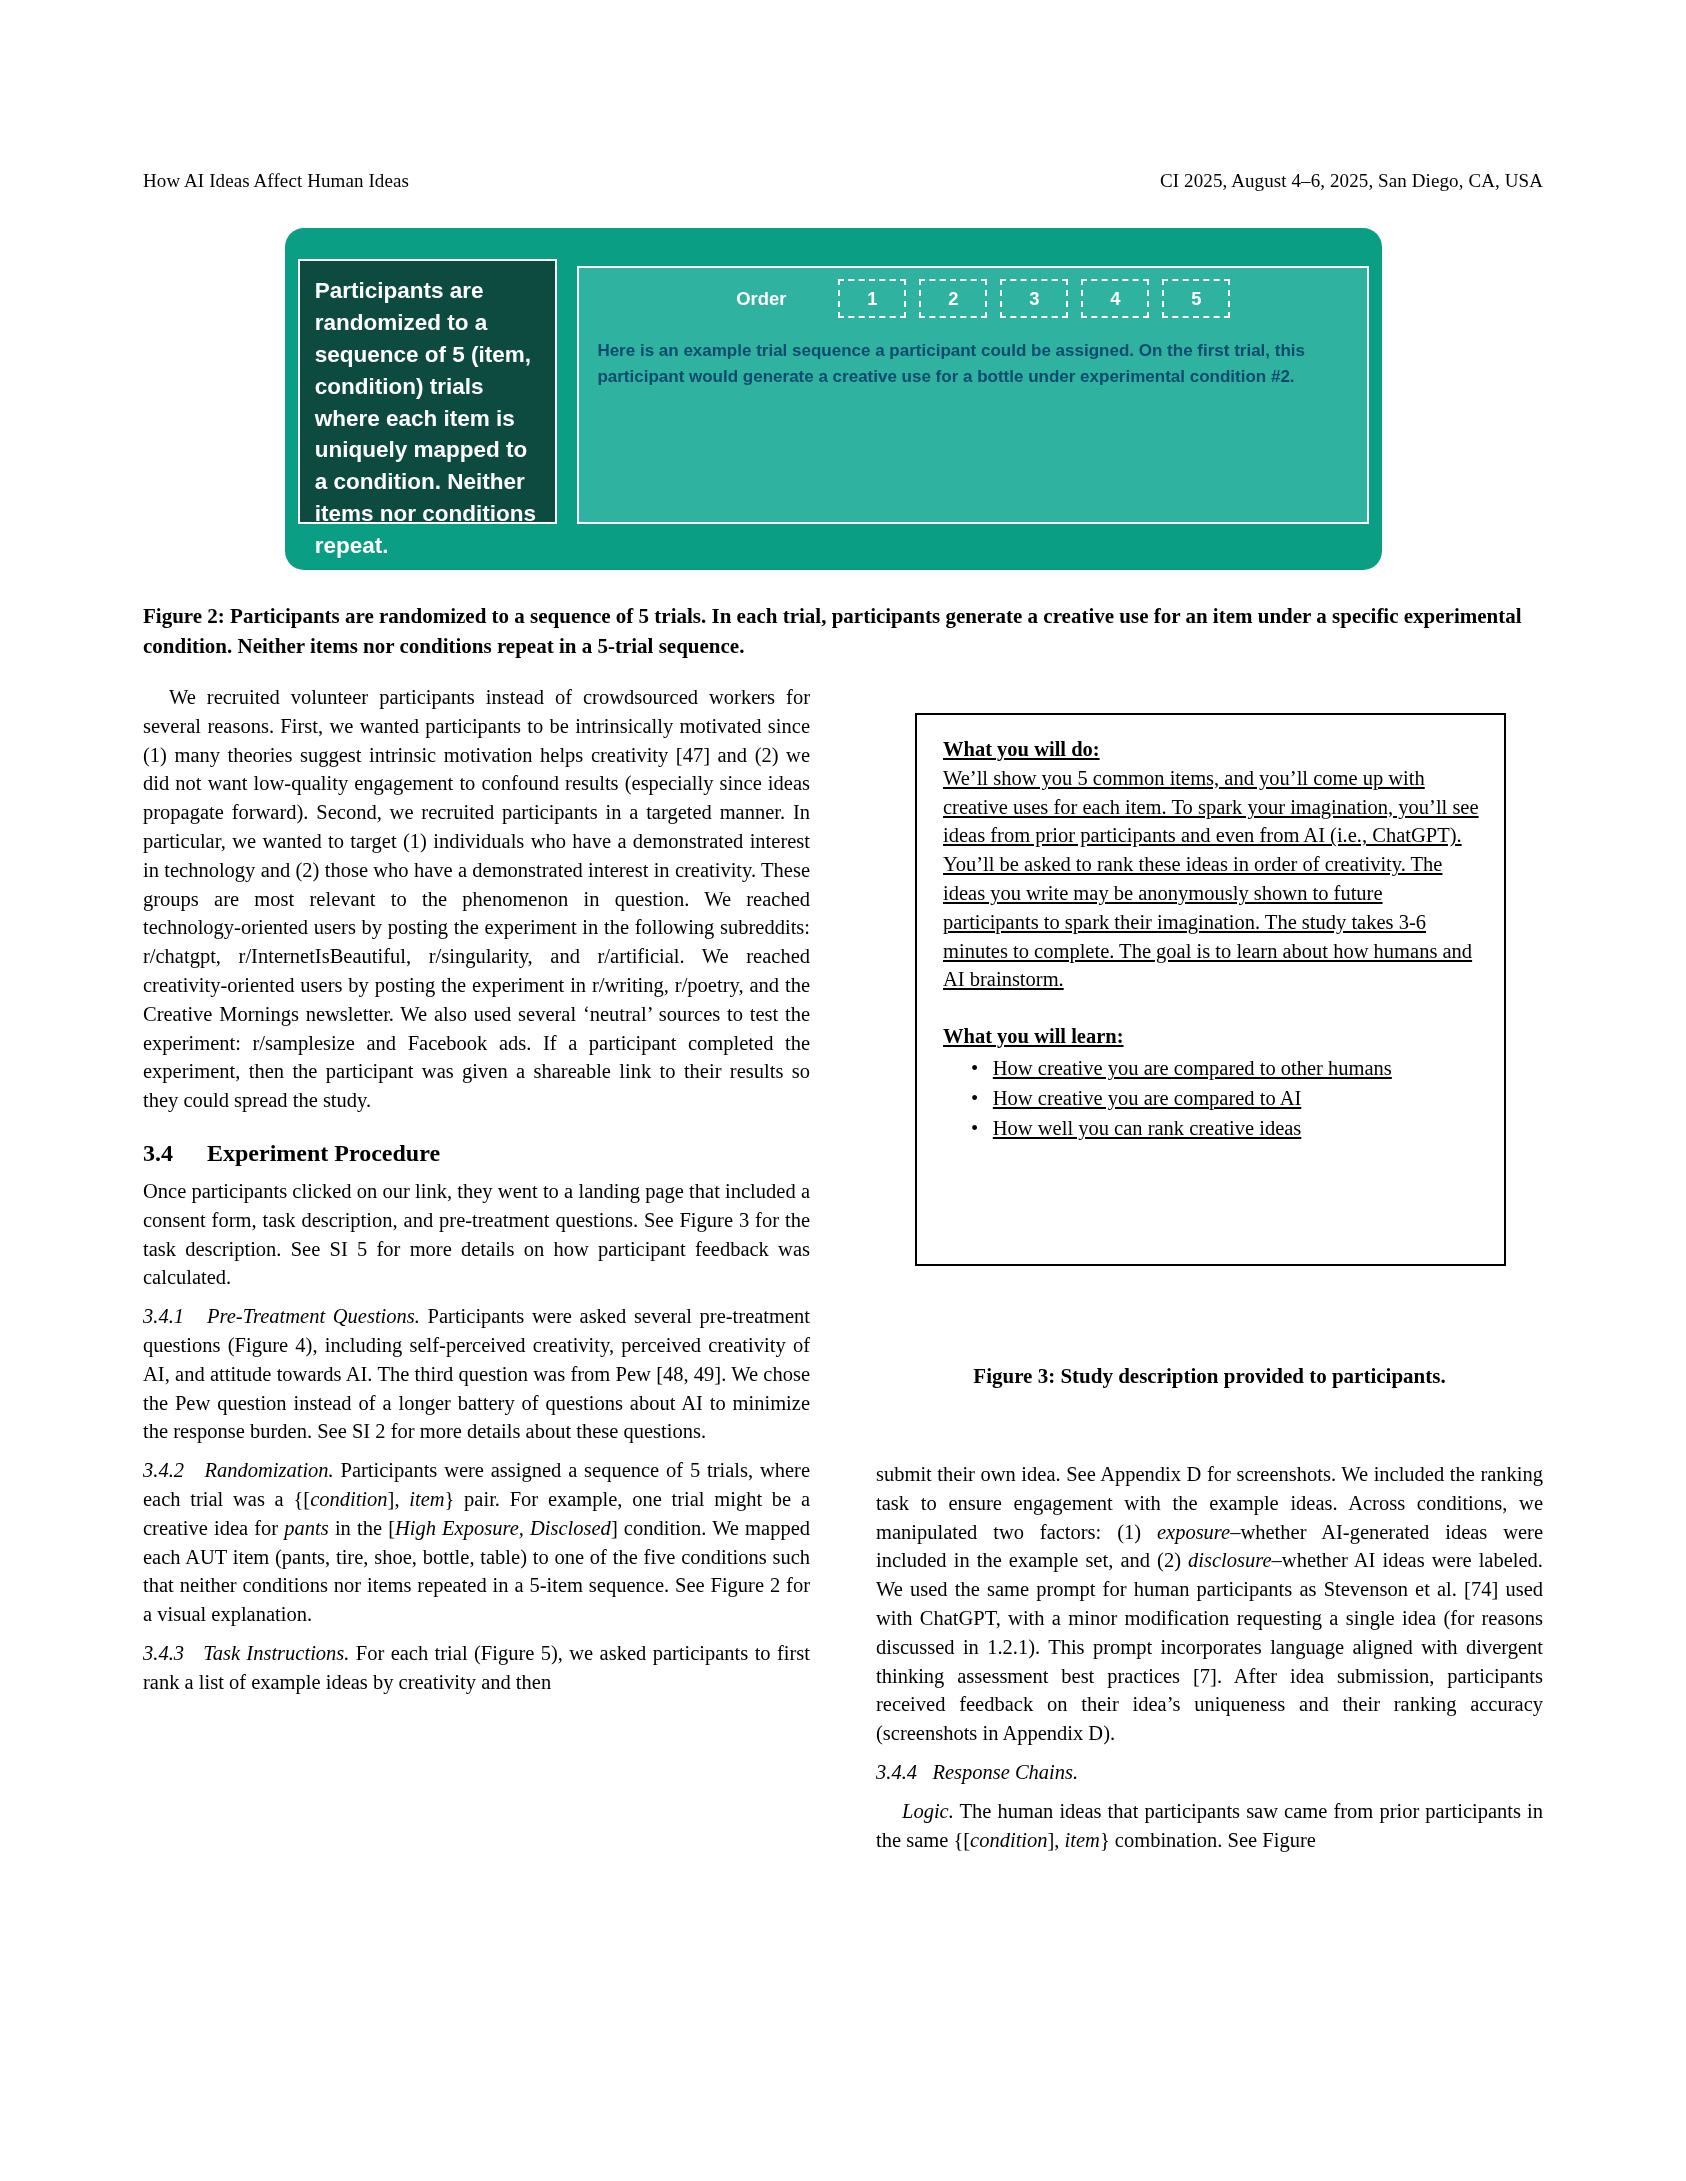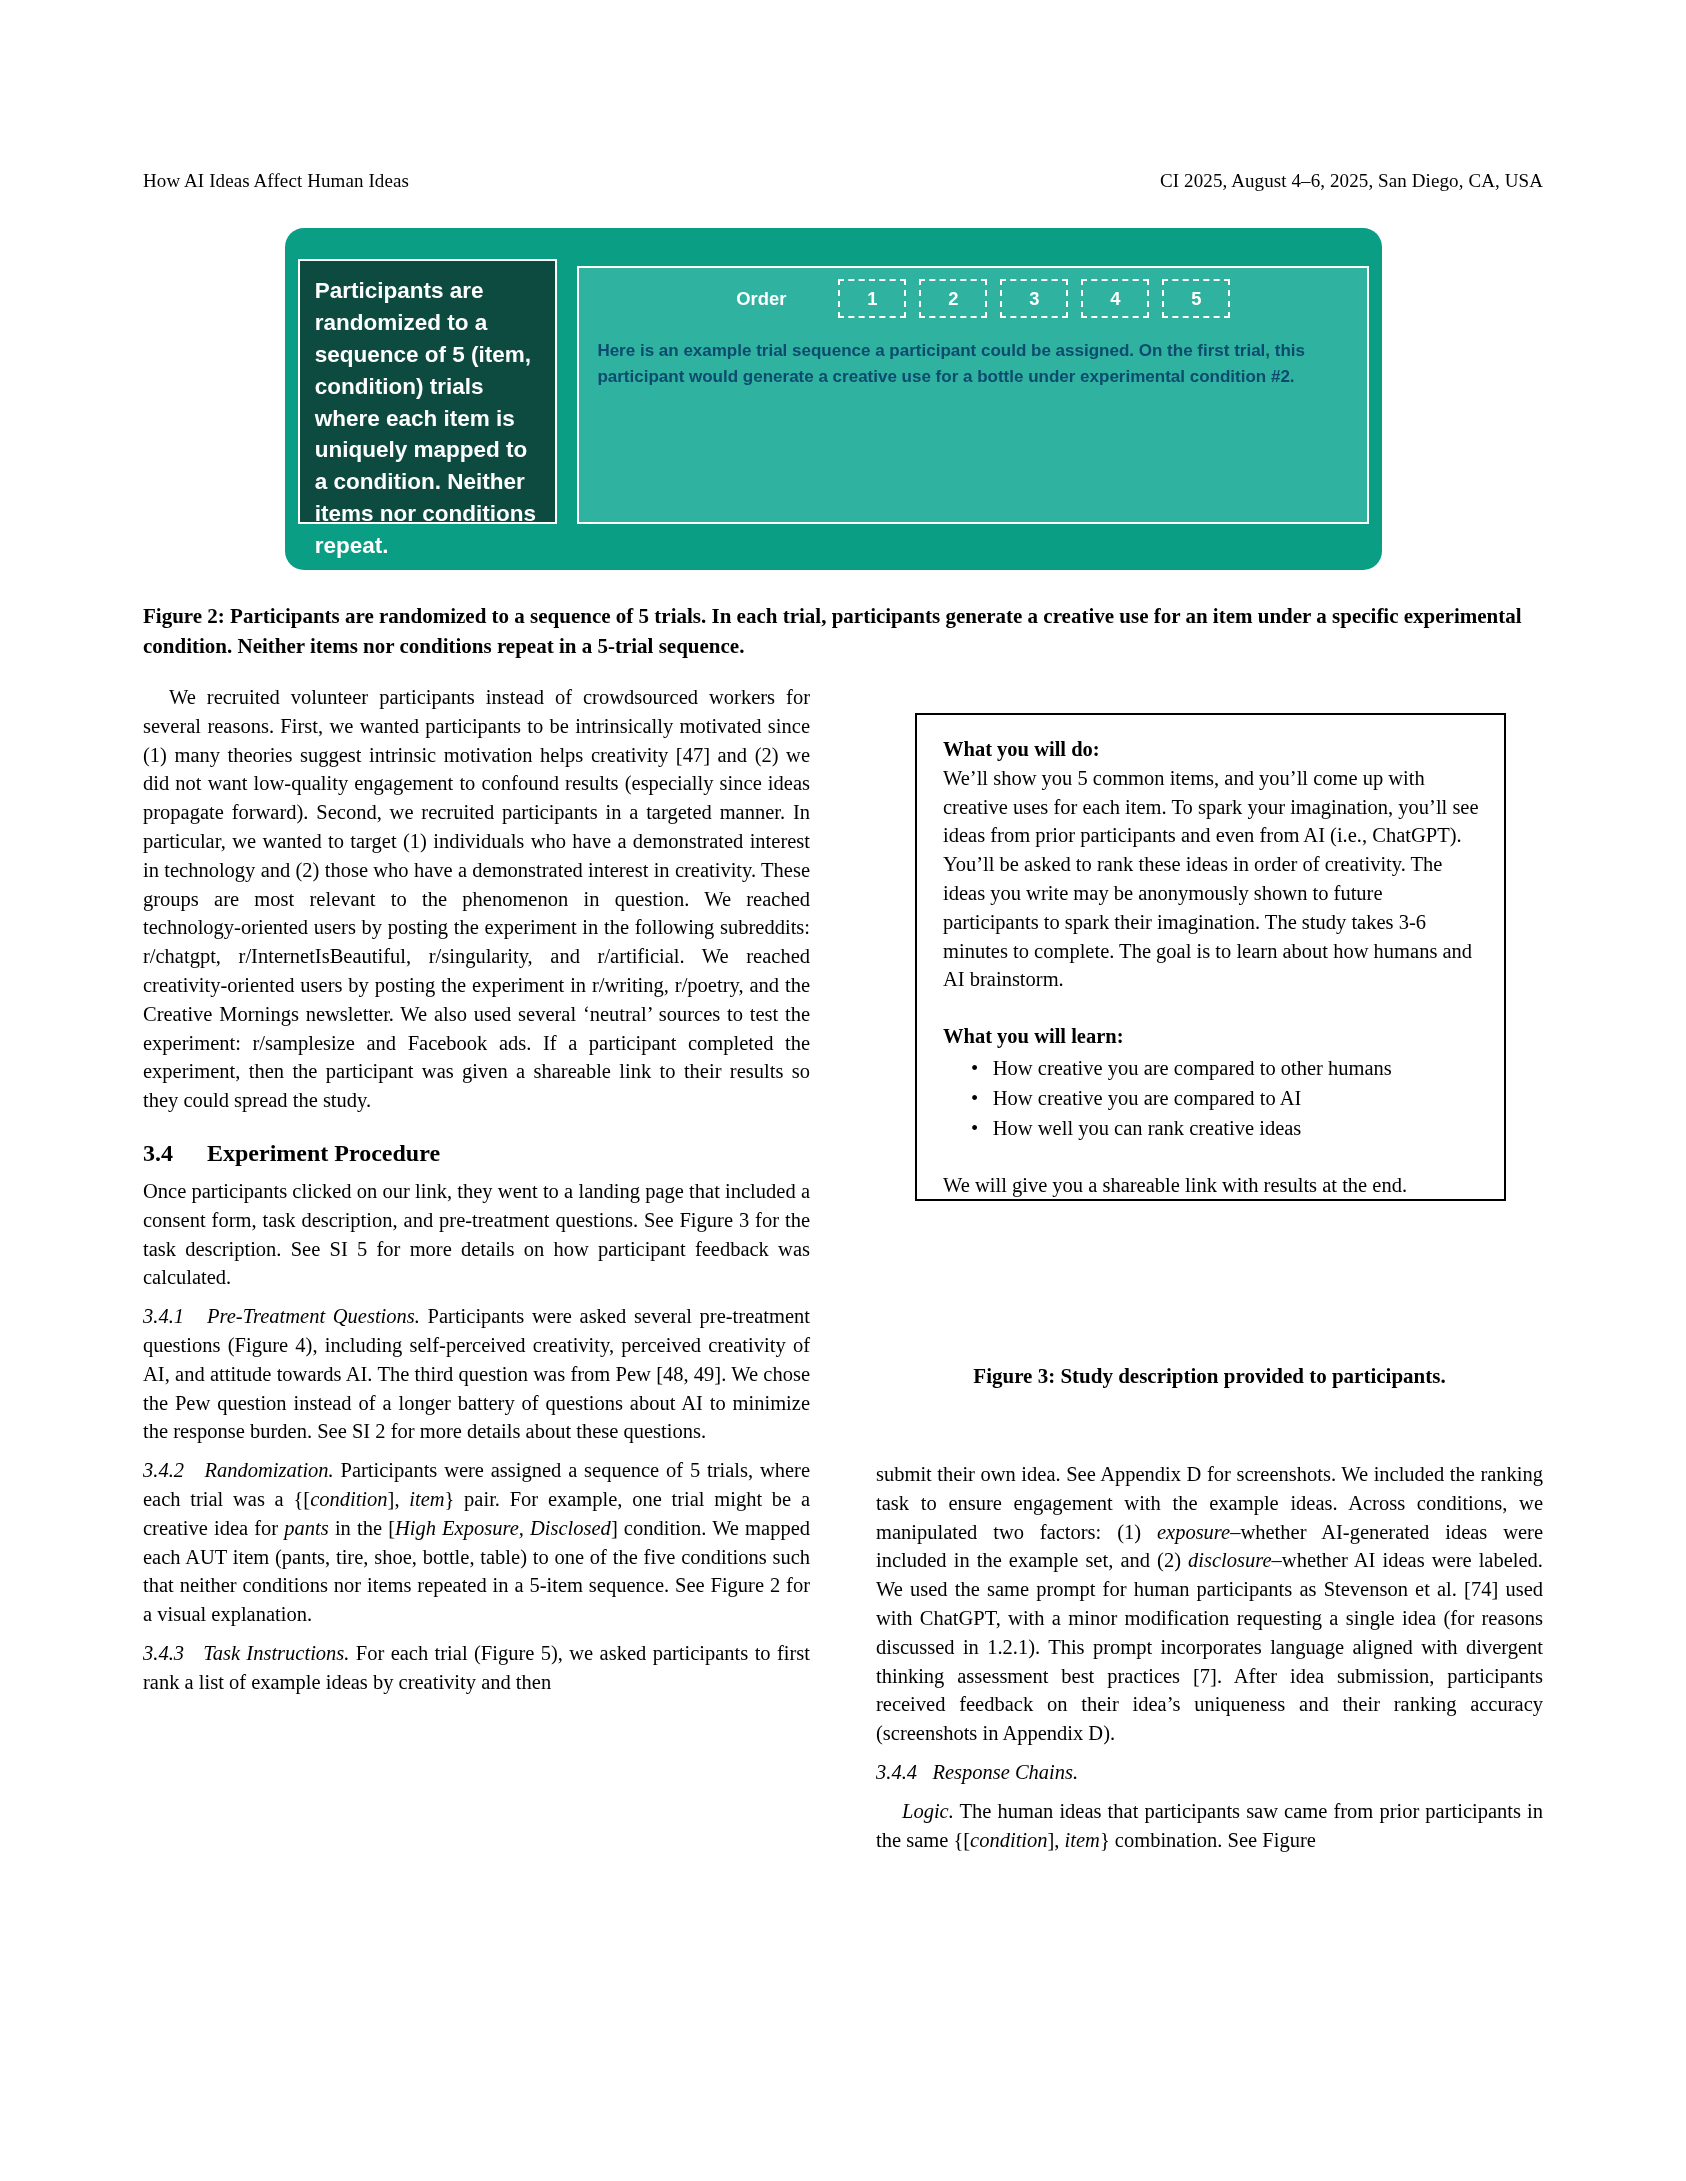--- a/index.html
+++ b/index.html
@@ -186,26 +186,27 @@
 
   .subsec { font-style: italic; }
   .it { font-style: italic; }
 
   
   .fig3-box {
     position: absolute;
     left: 915px;
     top: 713px;
     width: 591px;
-    height: 488px;
+    height: 553px;
     border: 2.8px solid #000000;
     box-sizing: border-box;
     padding: 20px 24px 16.5px 26px;
     font-size: 20.5px;
     line-height: 1.405;
+    text-decoration: underline;
   }
   .fig3-box p { margin: 0; }
   .fig3-head { font-weight: bold; margin: 0 0 0.9px 0; }
   .fig3-gap { height: 27.5px; }
   .fig3-list {
     margin: 3.7px 0 0 0;
     padding-left: 48px;
     list-style: none;
   }
   .fig3-list li {
@@ -283,21 +284,20 @@
     <p class="fig3-head">What you will do:</p>
     <p>We’ll show you 5 common items, and you’ll come up with creative uses for each item. To spark your imagination, you’ll see ideas from prior participants and even from AI (i.e., ChatGPT). You’ll be asked to rank these ideas in order of creativity. The ideas you write may be anonymously shown to future participants to spark their imagination. The study takes 3-6 minutes to complete. The goal is to learn about how humans and AI brainstorm.</p>
     <div class="fig3-gap"></div>
     <p class="fig3-head">What you will learn:</p>
     <ul class="fig3-list">
       <li>How creative you are compared to other humans</li>
       <li>How creative you are compared to AI</li>
       <li>How well you can rank creative ideas</li>
     </ul>
     <div class="fig3-gap"></div>
-    <p>We will give you a shareable link with results at the end.</p>
   </div>
 
   <div class="caption" id="fig3-caption">Figure 3: Study description provided to participants.</div>
 
   <div class="col" id="col-right-lower">
 
     <p class="para">
       <span>submit their own idea. See Appendix D for screenshots. We included the ranking task to ensure engagement with the example ideas. Across conditions, we manipulated two factors: (1) </span><span class="it">exposure</span><span>–whether AI-generated ideas were included in the example set, and (2) </span><span class="it">disclosure</span><span>–whether AI ideas were labeled. We used the same prompt for human participants as Stevenson et al. [74] used with ChatGPT, with a minor modification requesting a single idea (for reasons discussed in 1.2.1). This prompt incorporates language aligned with divergent thinking assessment best practices [7]. After idea submission, participants received feedback on their idea’s uniqueness and their ranking accuracy (screenshots in Appendix D).</span>
     </p>
 

